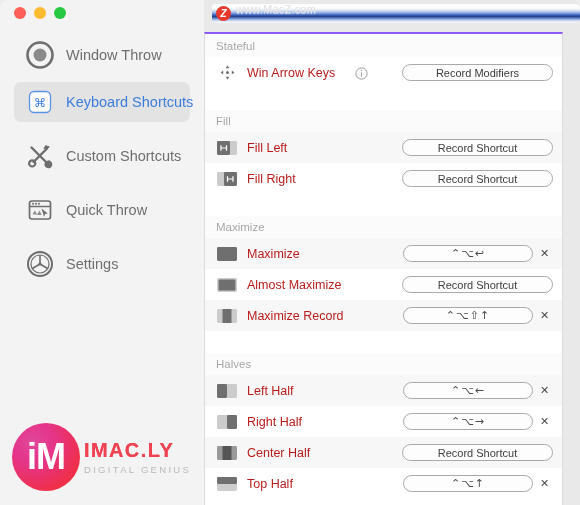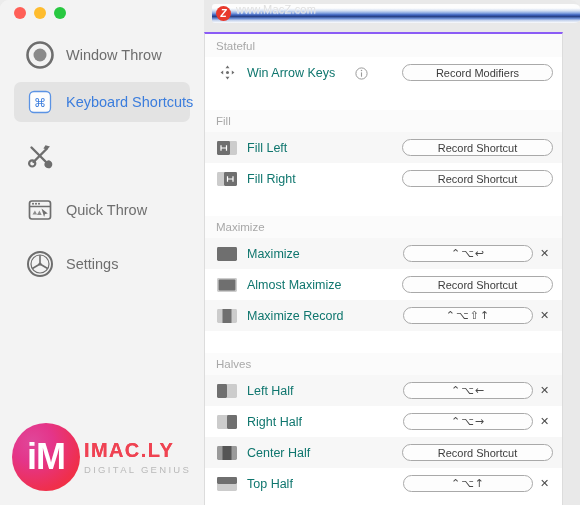--- a/index.html
+++ b/index.html
@@ -117,21 +117,21 @@
   .row.alt { background: #f7f7f7; }
 
   .row-icon {
     width: 22px; height: 16px;
     margin-right: 9px;
     flex: 0 0 22px;
     display: flex; align-items: center; justify-content: center;
   }
   .row-label {
     font-size: 12.5px;
-    color: #0f766e;
+    color: #b91c1c;
     white-space: nowrap;
   }
 
   
   .ctrl {
     position: absolute;
     right: 9px;
     display: flex;
     align-items: center;
   }
@@ -289,20 +289,21 @@
           <svg width="30" height="30" viewBox="0 0 30 30">
             <g stroke="#6e6e6e" stroke-width="2.4" fill="none" stroke-linecap="round">
               <line x1="6.5" y1="6.5" x2="22" y2="22"></line>
               <line x1="22" y1="7.5" x2="8.5" y2="21"></line>
             </g>
             <path d="M20.5 4.2 l4.5 1.2 -3 3.2 -3.6 -1z" fill="#6e6e6e"></path>
             <circle cx="7.2" cy="22.4" r="3.1" fill="none" stroke="#6e6e6e" stroke-width="2.2"></circle>
             <path d="M22.6 19.4 a4 4 0 1 1 -3.2 3.2 z" fill="#6e6e6e"></path>
           </svg>
         </span>
+        <span class="nav-label">Custom Shortcuts</span>
       </div>
 
       <div class="nav-item">
         <span class="nav-icon">
           <svg width="30" height="30" viewBox="0 0 30 30">
             <rect x="4.5" y="6" width="21" height="18" rx="2.4" fill="none" stroke="#6e6e6e" stroke-width="1.7"></rect>
             <line x1="4.5" y1="11.5" x2="25.5" y2="11.5" stroke="#6e6e6e" stroke-width="1.4"></line>
             <circle cx="8" cy="8.8" r="1" fill="#6e6e6e"></circle>
             <circle cx="11" cy="8.8" r="1" fill="#6e6e6e"></circle>
             <circle cx="14" cy="8.8" r="1" fill="#6e6e6e"></circle>

